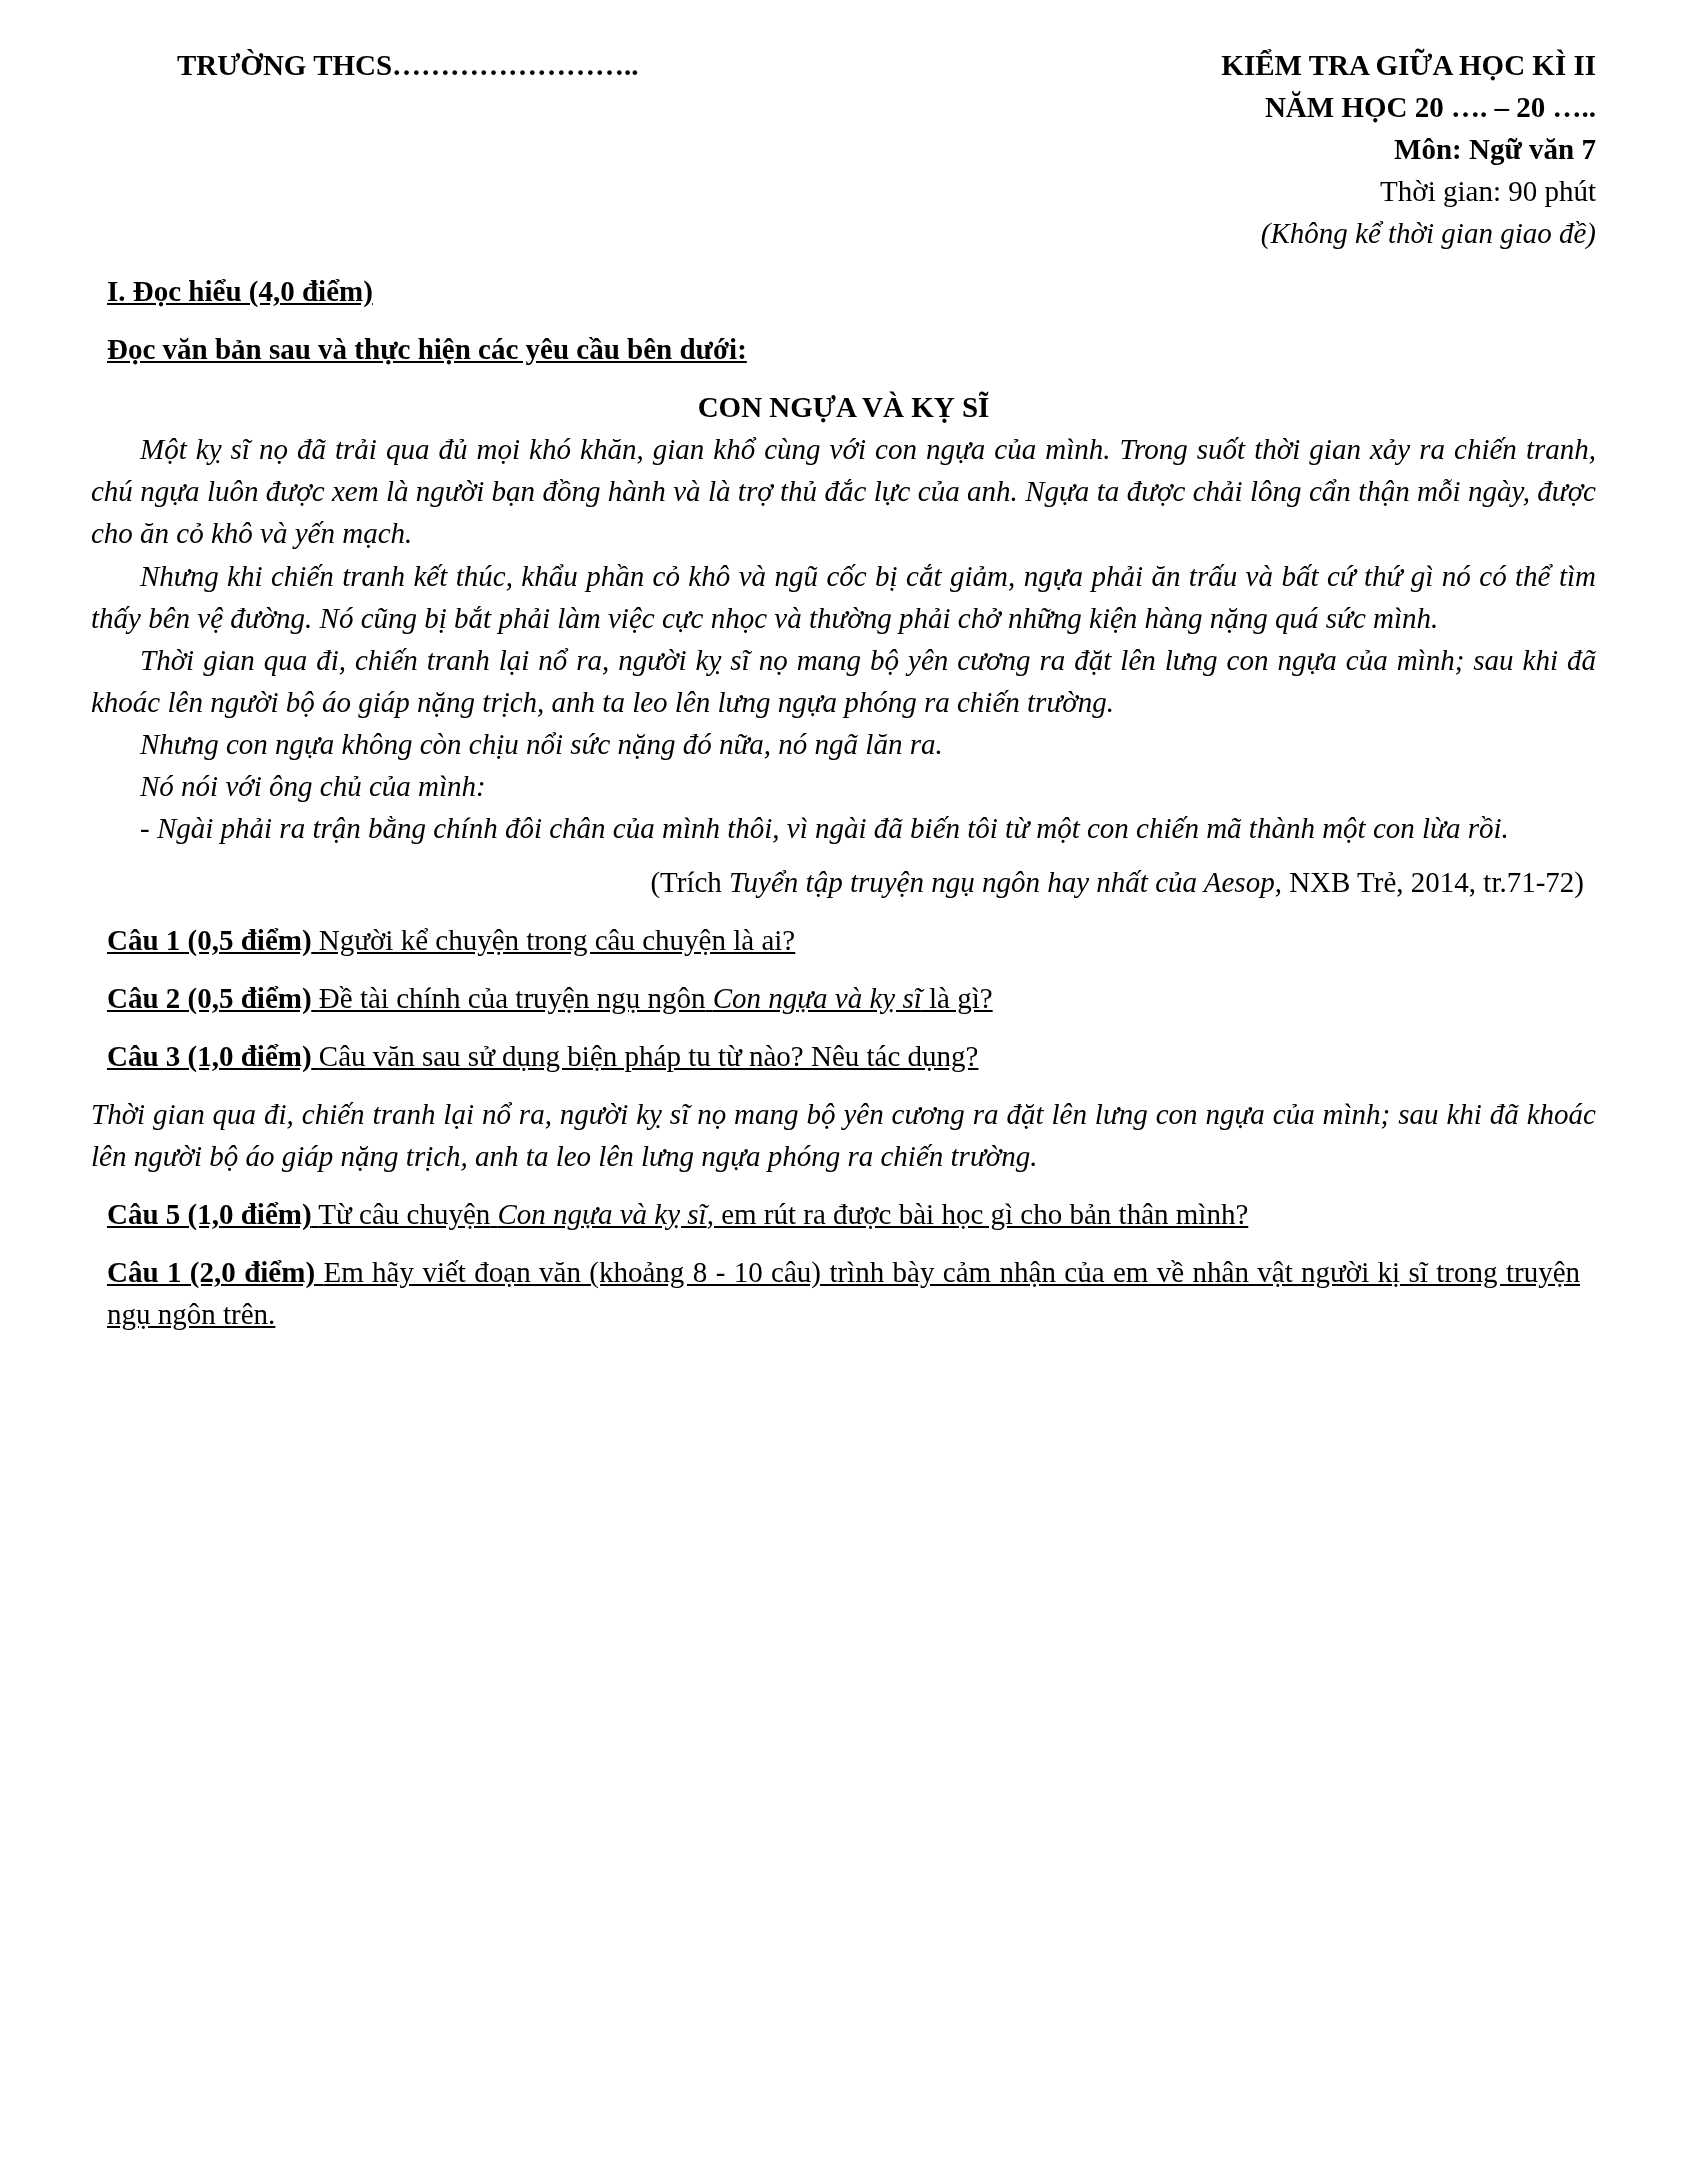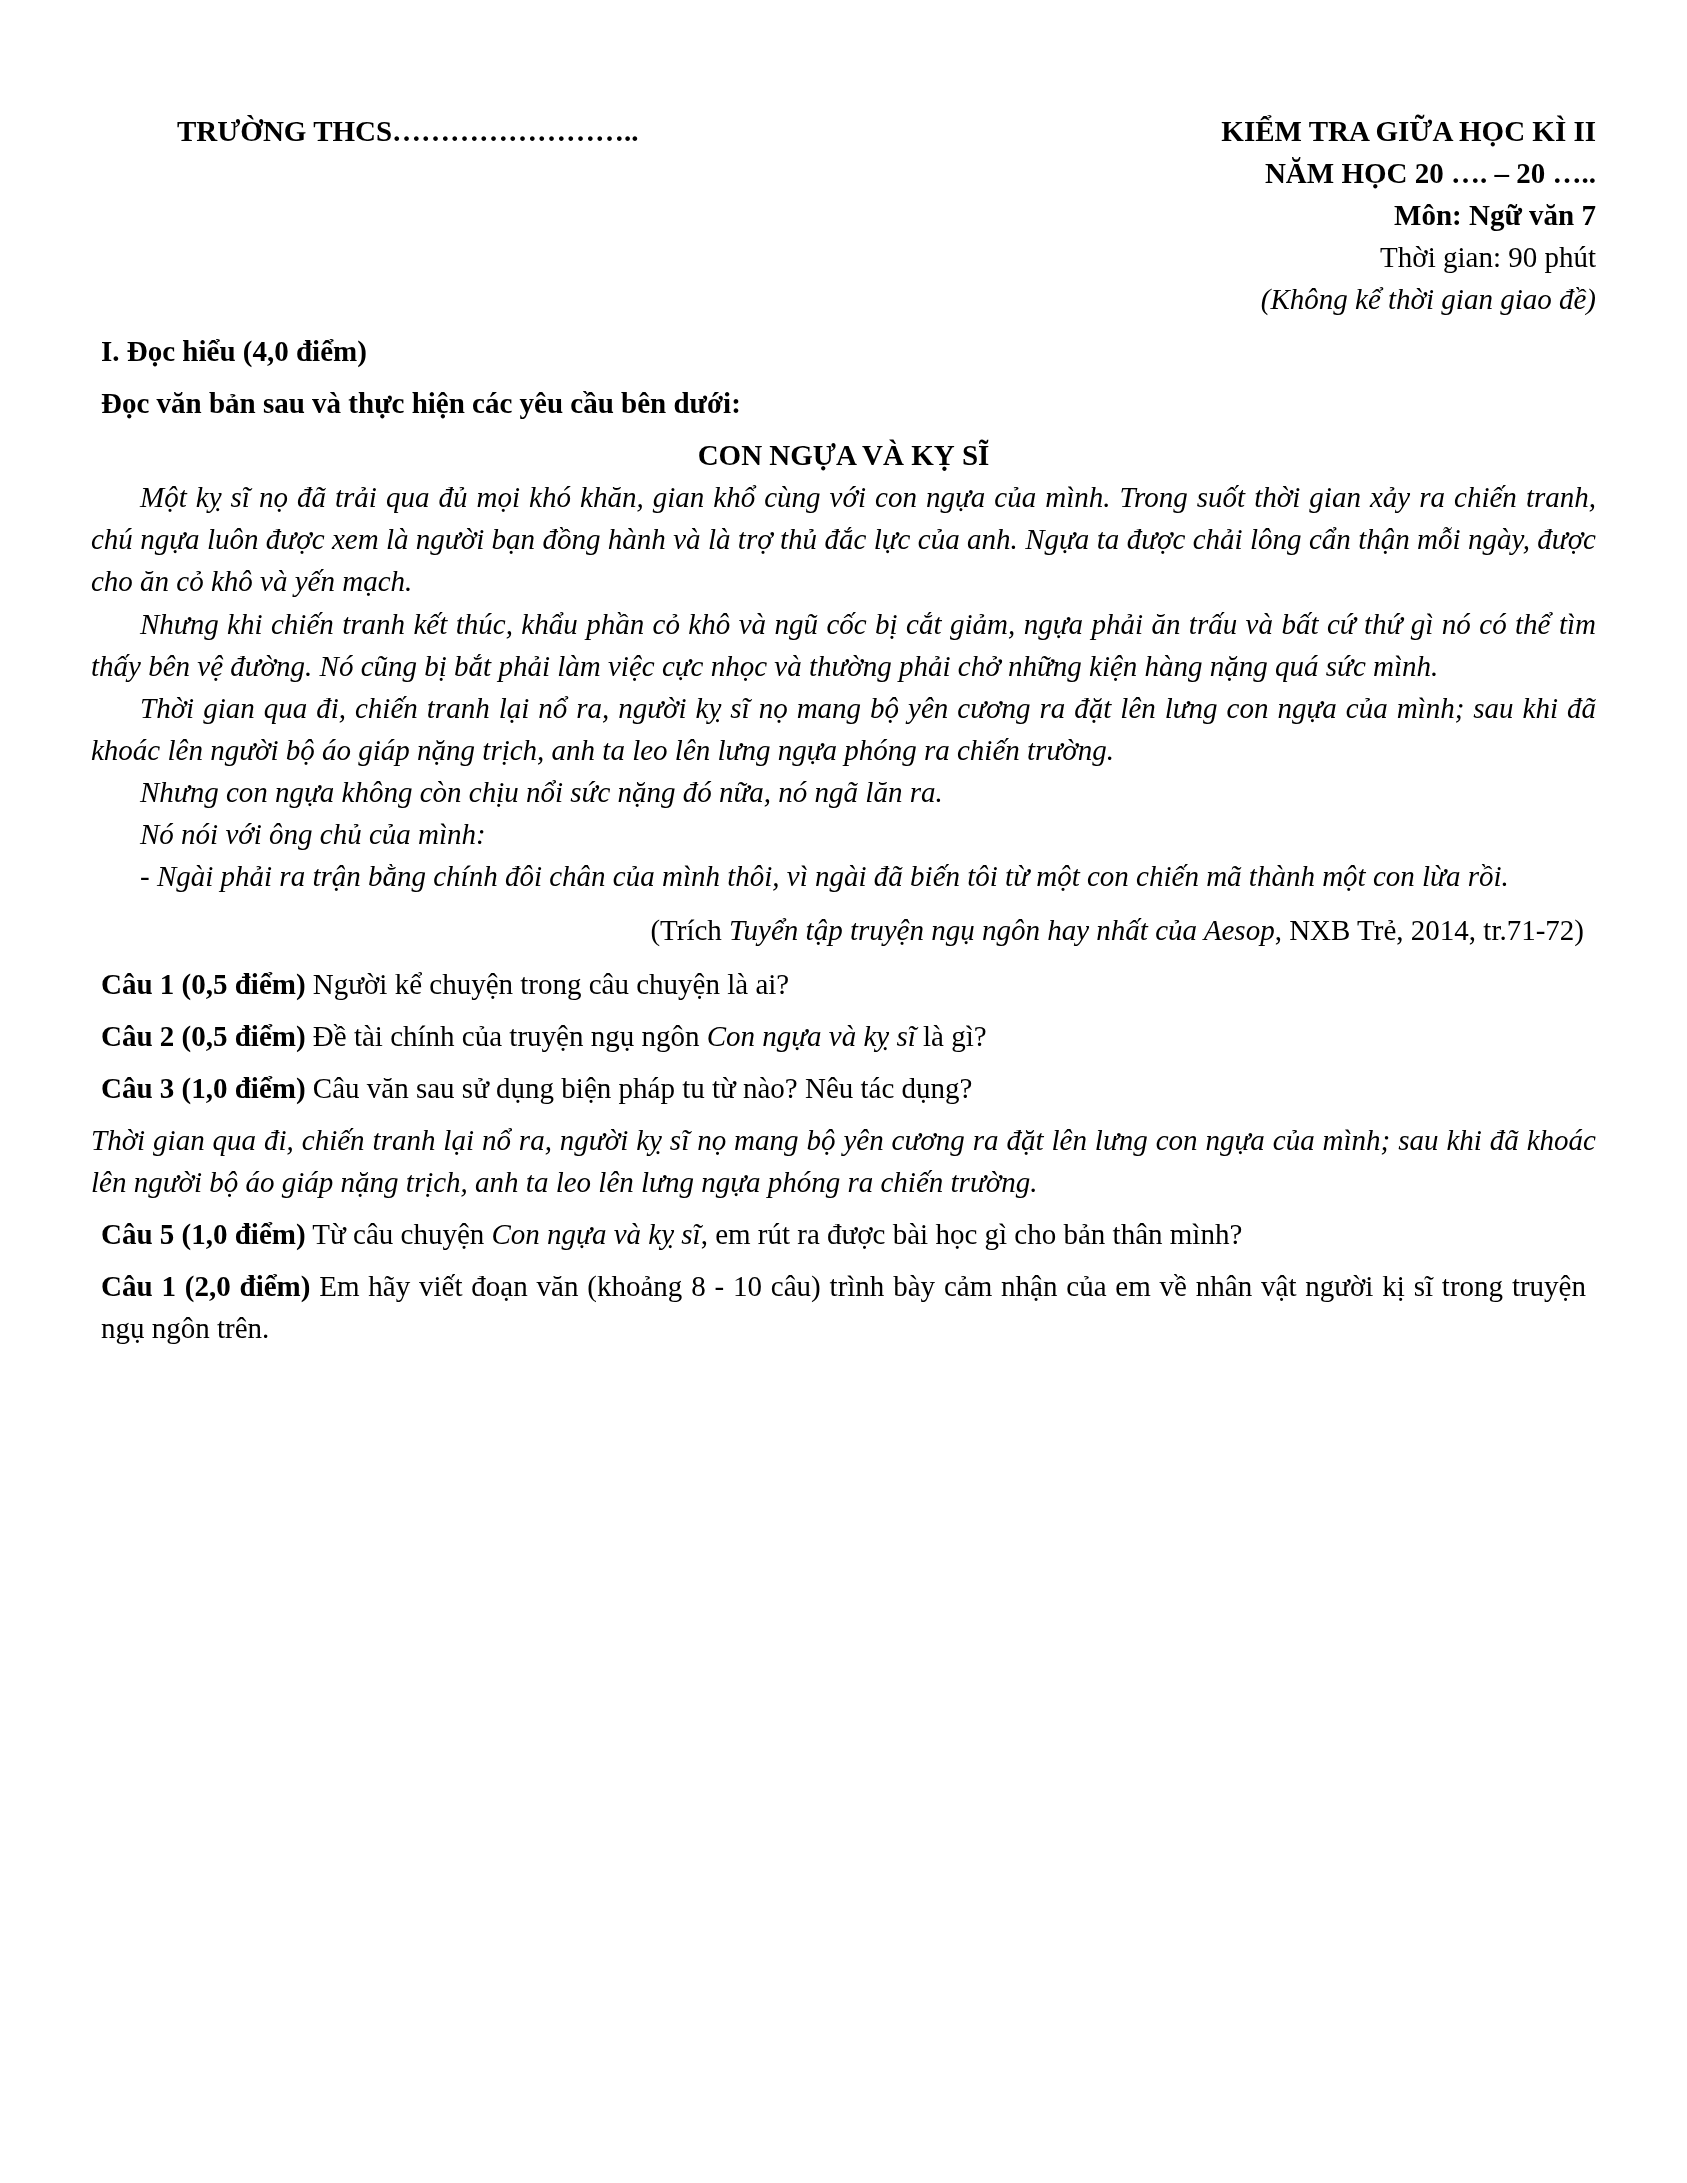--- a/index.html
+++ b/index.html
@@ -4,21 +4,21 @@
 <style>
   html, body {
     margin: 0;
     padding: 0;
     background: #ffffff;
   }
   .page {
     width: 1687px;
     min-height: 2183px;
     box-sizing: border-box;
-    padding: 110px 91px 79px 91px;
+    padding: 44px 91px 79px 91px;
     background: #ffffff;
     color: #000000;
     font-family: "Liberation Serif", "DejaVu Serif", serif;
     font-size: 29px;
     line-height: 1.45;
   }
   .header {
     display: flex;
     align-items: flex-start;
     justify-content: space-between;
@@ -28,22 +28,23 @@
     margin-left: 86px;
     white-space: nowrap;
   }
   .head-right {
     width: 57%;
     text-align: right;
   }
   .bold { font-weight: bold; }
   .italic { font-style: italic; }
   .para {
-    margin: 10px;
+    margin: 16px;
     text-align: justify;
+    text-decoration: underline;
   }
   .story-para {
     margin: 0;
     text-align: justify;
     font-style: italic;
     text-indent: 49px;
   }
   .quote-para {
     margin: 0;
     text-align: justify;

